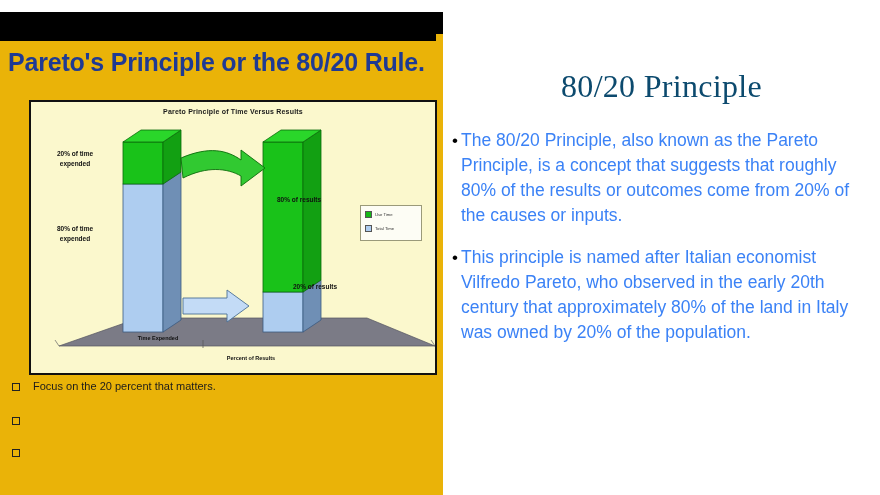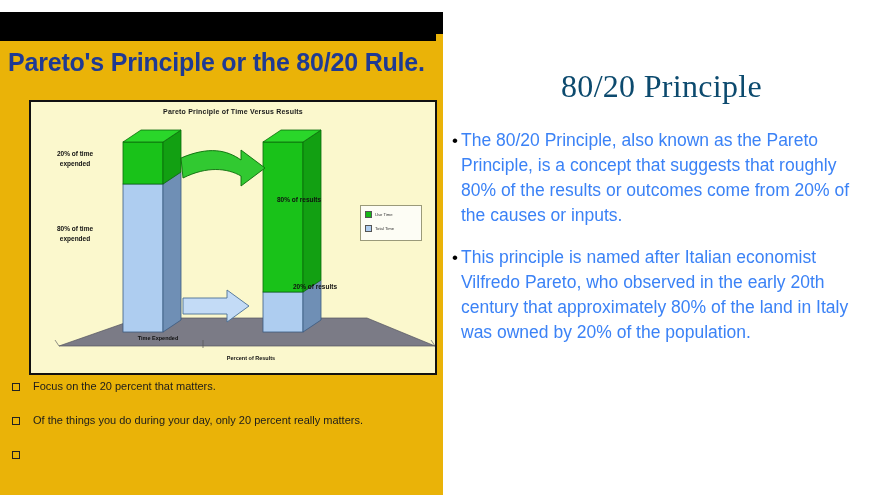--- a/index.html
+++ b/index.html
@@ -172,21 +172,20 @@
       </div>
     </div>
 
     <div class="check-list">
       <div class="check-item">
         <span class="check-box"></span>
         <span class="check-text">Focus on the 20 percent that matters.</span>
       </div>
       <div class="check-item">
         <span class="check-box"></span>
-        <span class="check-text">Of the things you do during your day, only 20 percent really matters.</span>
       </div>
       <div class="check-item">
         <span class="check-box"></span>
       </div>
     </div>
 
     <div class="bottom-black-bar"></div>
   </div>
 
   <div class="right-panel">

